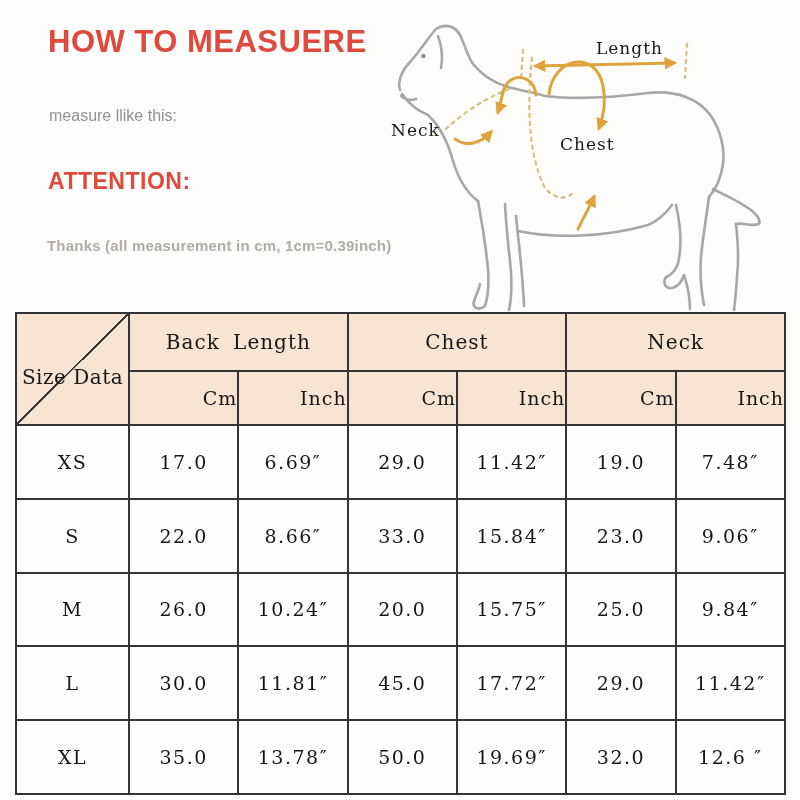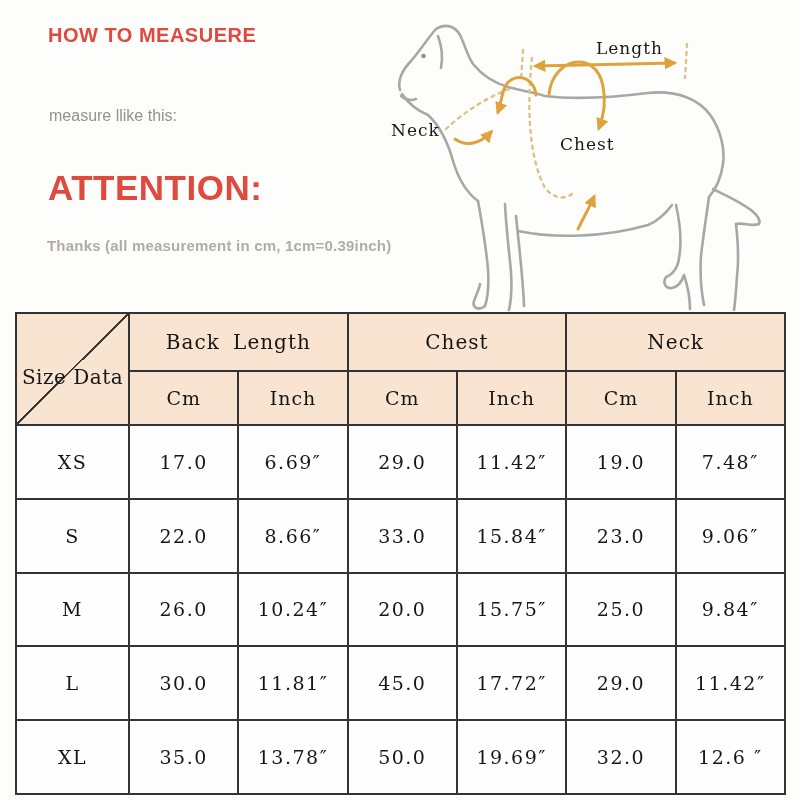--- a/index.html
+++ b/index.html
@@ -1,45 +1,45 @@
 <!DOCTYPE html>
 <html><head>
 <meta charset="utf-8">
 <style>
   html,body{margin:0;padding:0;}
   body{width:800px;height:800px;background:#fdfdfc;font-family:"Liberation Sans",sans-serif;}
   .canvas{position:relative;width:800px;height:800px;overflow:hidden;background:#fdfdfc;}
 
   
-  .title{position:absolute;left:48px;top:24px;margin:0;font-size:20px;font-weight:800;
+  .title{position:absolute;left:48px;top:24px;margin:0;font-size:31px;font-weight:800;
          letter-spacing:.5px;color:#e04a3e;font-family:"Liberation Sans",sans-serif;}
   .subtitle{position:absolute;left:49px;top:80px;margin:0;font-size:16px;line-height:1.5;
             color:#949190;}
-  .attention{position:absolute;left:48px;top:168px;margin:0;font-size:35px;font-weight:800;
+  .attention{position:absolute;left:48px;top:168px;margin:0;font-size:23px;font-weight:800;
              letter-spacing:.5px;color:#e04a3e;}
   .note{position:absolute;left:47px;top:211px;margin:0;font-size:15px;font-weight:bold;
         line-height:1.55;letter-spacing:.2px;color:#b2aca8;}
 
   
   .dog-svg{position:absolute;left:378px;top:8px;width:422px;height:308px;}
   .diagram-label{position:absolute;font-family:"DejaVu Serif",serif;font-size:17px;
                  color:#191919;letter-spacing:1px;}
   .lbl-length{left:596px;top:38px;}
   .lbl-neck{left:391px;top:120px;}
   .lbl-chest{left:560px;top:134px;}
 
   
   table.size-chart{position:absolute;left:15px;top:312px;width:771px;height:483px;
         border-collapse:collapse;table-layout:fixed;
         font-family:"DejaVu Serif",serif;color:#161616;}
   .size-chart th,.size-chart td{border:2px solid #343434;text-align:center;vertical-align:middle;
         font-weight:normal;padding:0;}
   .size-chart thead th{background:#f8e4d0;font-size:20px;}
   .size-chart .group-th{word-spacing:6px;letter-spacing:1px;}
-  .size-chart .unit-th{font-size:19px;letter-spacing:1px;}
+  .size-chart .unit-th{font-size:19px;letter-spacing:1px;text-align:right;}
   .size-chart tbody th,.size-chart tbody td{background:#fefefe;font-size:19px;letter-spacing:1.5px;}
   .size-chart .corner{position:relative;background-color:#f8e4d0;
         background-image:linear-gradient(to bottom right,
           transparent calc(50% - 1px), #3a3a3a calc(50% - 1px),
           #3a3a3a calc(50% + 1px), transparent calc(50% + 1px));
         font-size:20px;letter-spacing:.5px;}
   .size-chart .corner span{position:relative;top:8px;}
   .r-head1{height:58px;} .r-head2{height:54px;} .r-data{height:60px;}
 </style>
 </head>

